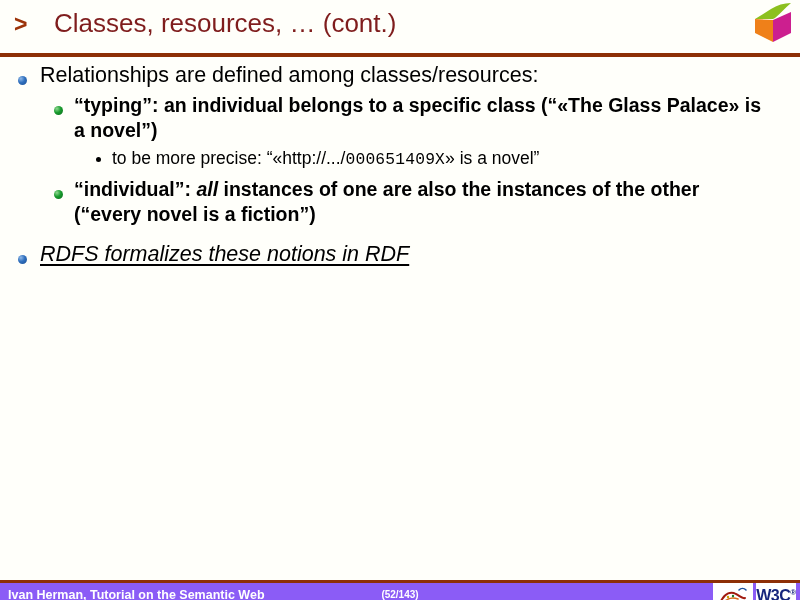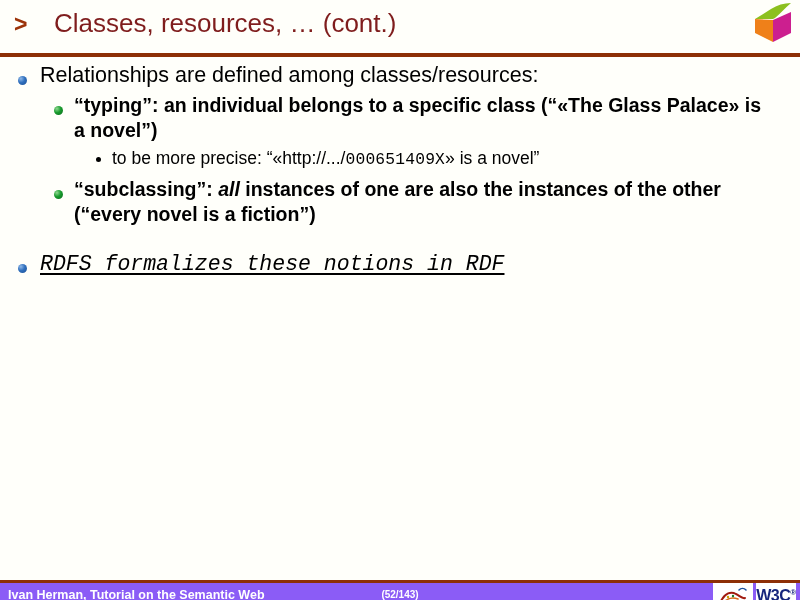--- a/index.html
+++ b/index.html
@@ -257,24 +257,24 @@
     <span class="bullet-text">“typing”: an individual belongs to a specific class (“«The Glass Palace» is a novel”)</span>
   </div>
 
   <div class="bullet-row lvl3">
     <span class="bullet-marker"><span class="dot-plain"></span></span>
     <span class="bullet-text"><span>to be more precise: “«http://.../</span><span class="mono">000651409X</span><span>» is a novel”</span></span>
   </div>
 
   <div class="bullet-row lvl2">
     <span class="bullet-marker"><span class="dot-green"></span></span>
-    <span class="bullet-text"><span>“subclassing”: </span><span class="ital">all</span><span> instances of one are also the instances of the other (“every novel is a fiction”)</span></span>
-  </div>
-
-  <div class="bullet-row lvl1" style="margin-top:24px;font-family:Liberation Mono, monospace;">
+    <span class="bullet-text"><span>“individual”: </span><span class="ital">all</span><span> instances of one are also the instances of the other (“every novel is a fiction”)</span></span>
+  </div>
+
+  <div class="bullet-row lvl1" style="margin-top:14px;">
     <span class="bullet-marker"><span class="dot-blue"></span></span>
     <span class="bullet-text"><span class="ital-underline">RDFS formalizes these notions in RDF</span></span>
   </div>
 
 </div>
 
 <div class="slide-footer">
   <div class="footer-topline"></div>
   <div class="footer-author">Ivan Herman, Tutorial on the Semantic Web</div>
   <div class="footer-page">(52/143)</div>

